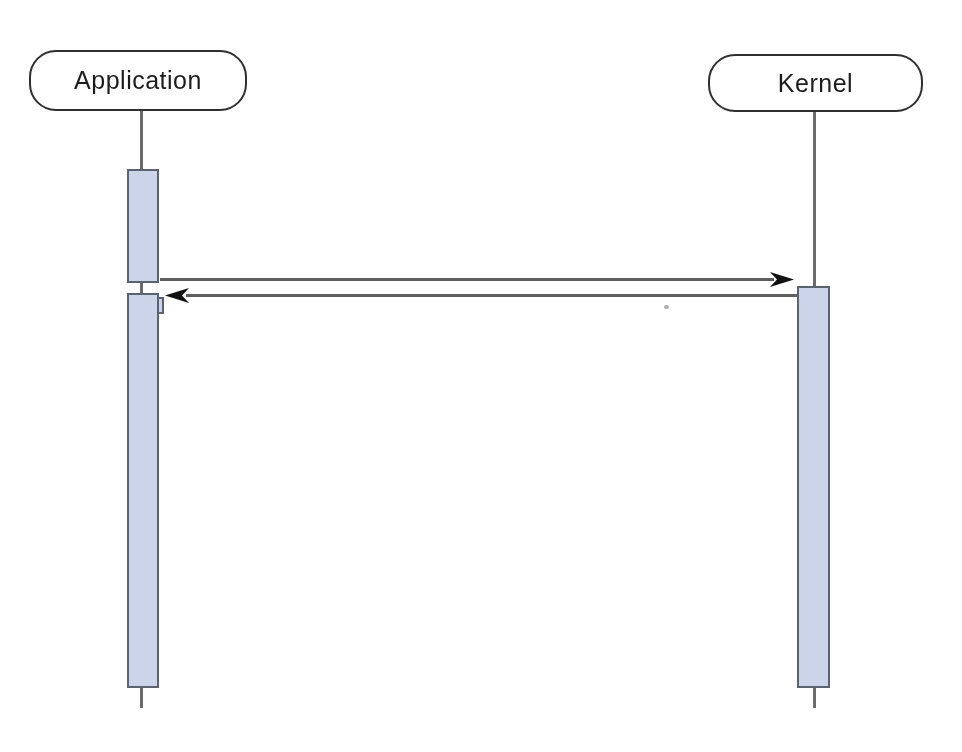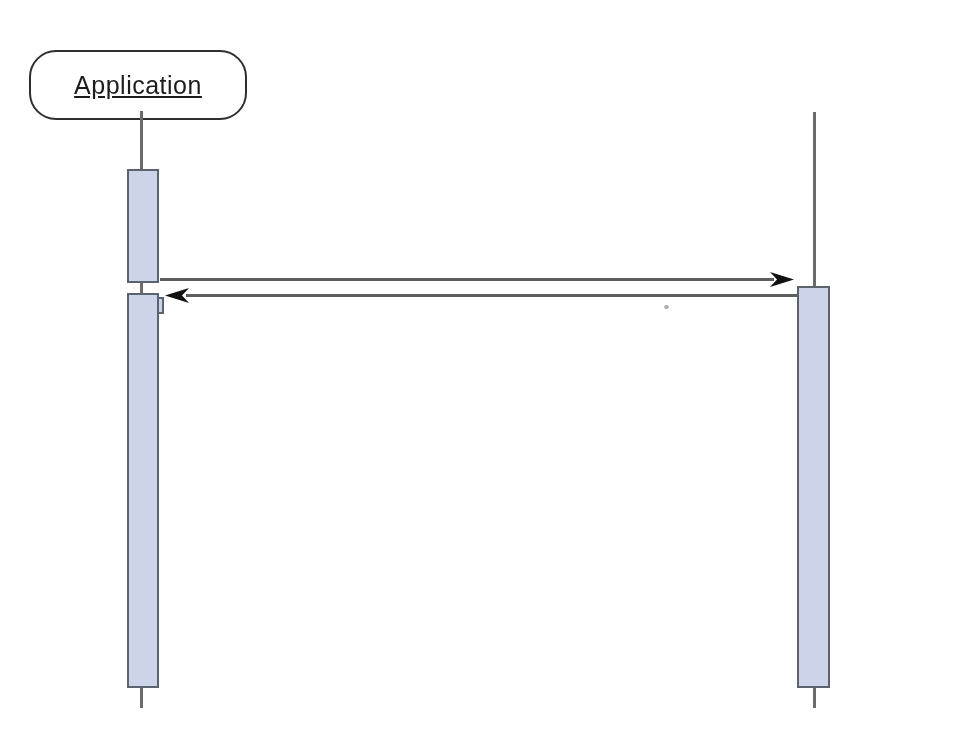--- a/index.html
+++ b/index.html
@@ -23,21 +23,21 @@
   .participant-box{
     position:absolute;
     box-sizing:border-box;
     background:#ffffff;
     border:2.5px solid var(--box-border);
     border-radius:27px;
     display:flex;align-items:center;justify-content:center;
     font-size:25px;color:var(--text);
     letter-spacing:0.5px;
   }
-  .box-application{left:29px;top:50px;width:218px;height:70px;text-decoration:underline;}
+  .box-application{left:29px;top:50px;width:218px;height:61px;}
   .box-kernel{left:708px;top:54px;width:215px;height:58px;}
   .lifeline{
     position:absolute;width:3px;background:var(--lifeline);z-index:0;
   }
   .lifeline-application{left:140px;top:111px;height:597px;}
   .lifeline-kernel{left:813px;top:112px;height:596px;}
   .activation{
     position:absolute;box-sizing:border-box;
     background:var(--activation-fill);
     border:2.5px solid var(--activation-border);
@@ -75,20 +75,23 @@
 </style>
 </head>
 <body>
 
 <div class="canvas">
 
   <div class="participant-box box-application">
     <span>Application</span>
   </div>
 
+  <div class="participant-box box-kernel">
+    <span>Kernel</span>
+  </div>
 
   <div class="lifeline lifeline-application"></div>
   <div class="lifeline lifeline-kernel"></div>
 
   <div class="activation-nested"></div>
   <div class="activation activation-app-1"></div>
   <div class="activation activation-app-2"></div>
   <div class="activation activation-kernel"></div>
 
   <div class="message message-call">

